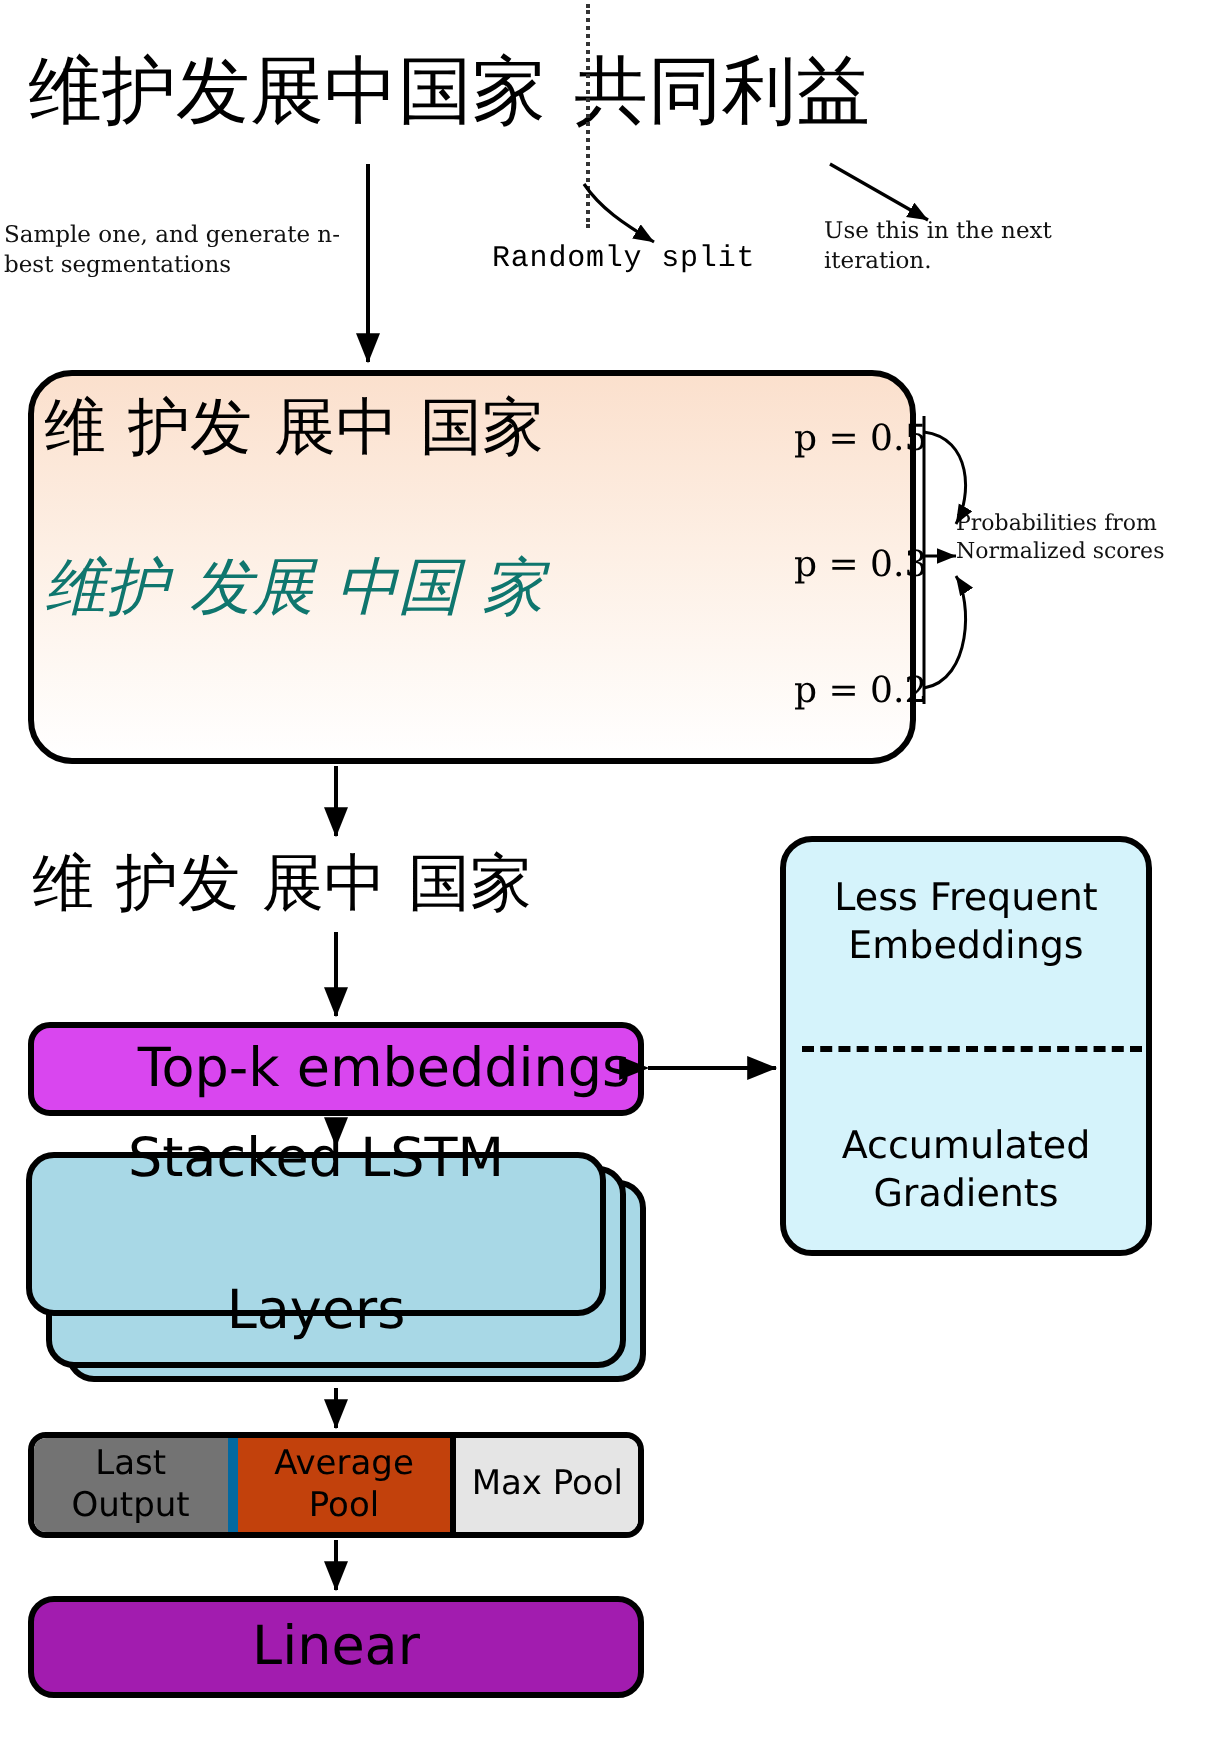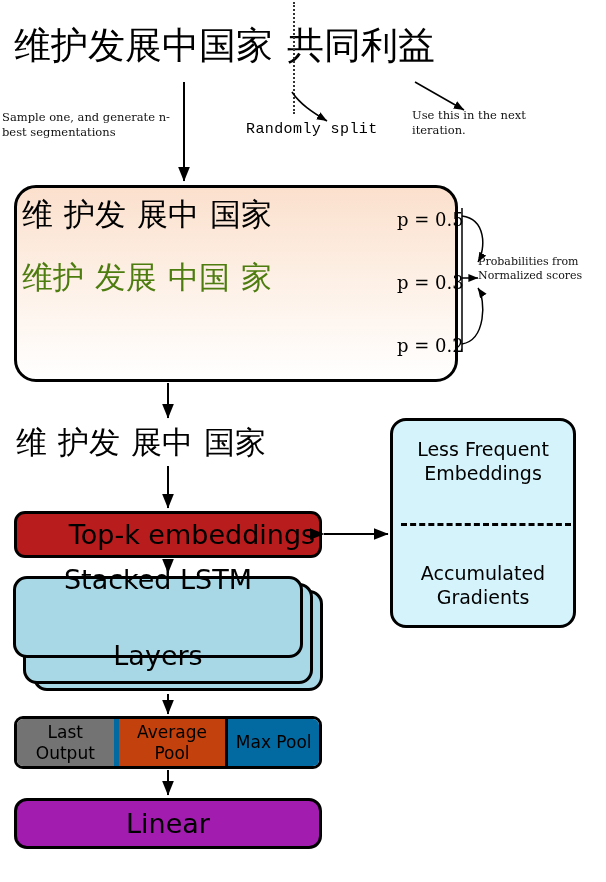--- a/index.html
+++ b/index.html
@@ -29,36 +29,36 @@
       border:3px solid #000;border-radius:22px;
       background:linear-gradient(180deg,#fbe0cd 0%,#fdefe4 45%,#ffffff 100%);
       box-sizing:border-box;overflow:hidden;}
   .seg-row{position:absolute;left:22px;font-size:31px;line-height:36px;
       font-family:"DejaVu Sans",sans-serif;white-space:nowrap;}
   .seg-row .sp{display:inline-block;width:11px;}
   .seg-p{position:absolute;left:397px;font-family:"DejaVu Serif",serif;
       font-size:18px;white-space:nowrap;}
 
   .r1{top:196px;color:#000;}
-  .r2{top:259px;color:#4d7c0f;}
+  .r2{top:276px;color:#0f766e;font-style:italic;}
   .r3{top:322px;color:#c6c6c6;}
   .p1{top:209px;color:#000;}
   .p2{top:272px;color:#000;}
   .p3{top:335px;color:#000;}
 
   
   .chosen{left:16px;top:424px;font-size:31px;line-height:36px;color:#000;white-space:nowrap;}
   .chosen .sp{display:inline-block;width:11px;}
 
   
   .node{box-sizing:border-box;border:3px solid #000;display:flex;
       align-items:center;justify-content:center;text-align:center;color:#000;gap:43px;}
 
   .topk{left:14px;top:511px;width:308px;height:47px;border-radius:11px;
-      background:#b91c1c;font-size:27px;padding-left:48px;}
+      background:#d946ef;font-size:27px;padding-left:48px;}
 
   .lstm-back2{left:33px;top:590px;width:290px;height:101px;border-radius:14px;background:#a8d8e6;}
   .lstm-back1{left:23px;top:583px;width:290px;height:101px;border-radius:14px;background:#a8d8e6;}
   .lstm-front{left:13px;top:576px;width:290px;height:82px;border-radius:14px;background:#a8d8e6;
       font-size:27px;line-height:33px;flex-direction:column;}
 
   .side-box{left:390px;top:418px;width:186px;height:210px;border-radius:16px;background:#d5f3fb;
       flex-direction:column;justify-content:flex-start;}
   .side-top{height:50%;display:flex;align-items:center;justify-content:center;
       font-size:19px;line-height:24px;width:100%;}
@@ -67,21 +67,21 @@
   .side-div{position:absolute;left:8px;top:50%;width:170px;height:0;
       border-top:3px dashed #000;}
 
   
   .pool-bar{left:14px;top:716px;width:308px;height:53px;border-radius:9px;
       border:3px solid #000;box-sizing:border-box;display:flex;overflow:hidden;background:#fff;}
   .pool-cell{display:flex;align-items:center;justify-content:center;text-align:center;
       font-size:17px;line-height:21px;color:#000;box-sizing:border-box;}
   .pool-last{flex:0 0 32%;background:#737373;}
   .pool-avg{flex:0 0 38%;background:#c2410c;border-left:5px solid #0369a1;border-right:3px solid #000;justify-content:flex-end;}
-  .pool-max{flex:1 1 auto;background:#0369a1;}
+  .pool-max{flex:1 1 auto;background:#e5e5e5;}
 
   .linear{left:14px;top:798px;width:308px;height:51px;border-radius:13px;
       background:#a21caf;font-size:27px;}
 
   svg.ov{position:absolute;left:0;top:0;width:606px;height:882px;pointer-events:none;}
 </style>
 </head>
 <body>
 
 <div id="stage">

